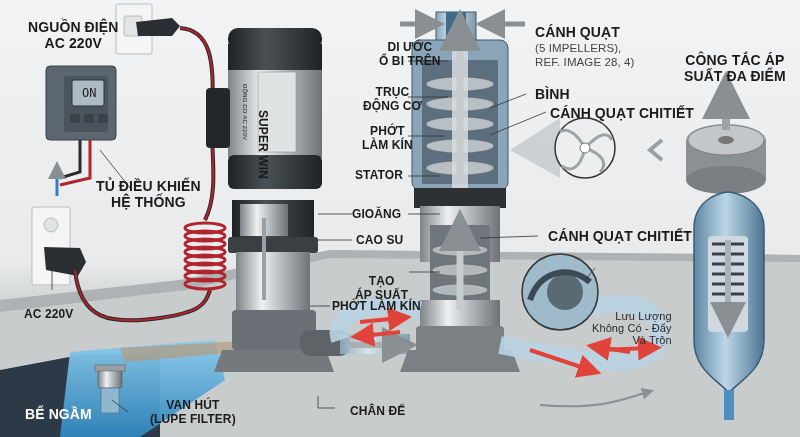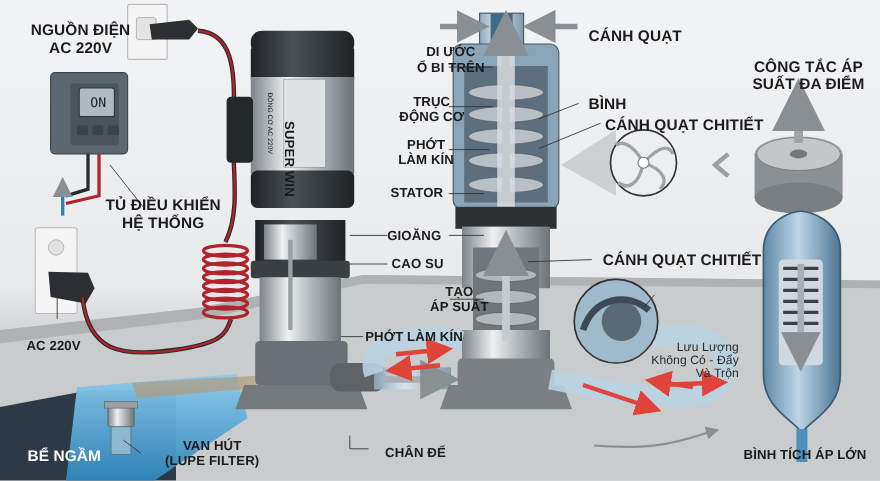--- a/index.html
+++ b/index.html
@@ -227,38 +227,39 @@
   <div class="lbl big white" style="left:25px;top:406px;">BỂ NGẦM</div>
   <div class="lbl c" style="left:150px;top:398px;white-space:pre;">VAN HÚT
 (LUPE FILTER)</div>
 
   <div class="lbl" style="left:270px;top:110px;transform:rotate(90deg);transform-origin:left top;font-size:12px;">SUPER WIN</div>
   <div class="lbl" style="left:252px;top:84px;transform:rotate(90deg);transform-origin:left top;font-size:6px;font-weight:normal;">ĐỘNG CƠ AC 220V</div>
   <div class="lbl" style="left:82px;top:86px;font-size:12px;font-weight:normal;color:#222;font-family:'DejaVu Sans Mono',monospace;">ON</div>
 
   <div class="lbl" style="left:352px;top:207px;">GIOĂNG</div>
   <div class="lbl" style="left:356px;top:233px;">CAO SU</div>
-  <div class="lbl c" style="left:355px;top:258px;white-space:pre;margin-left:36px;">TẠO
+  <div class="lbl c" style="left:355px;top:274px;white-space:pre;">TẠO
 ÁP SUẤT</div>
   <div class="lbl" style="left:332px;top:299px;">PHỚT LÀM KÍN</div>
   <div class="lbl" style="left:350px;top:404px;">CHÂN ĐẾ</div>
 
   <div class="lbl c" style="left:340px;top:40px;white-space:pre;margin-left:39px;">DI ƯỚC
 Ổ BI TRÊN</div>
   <div class="lbl c" style="left:363px;top:85px;white-space:pre;">TRỤC
 ĐỘNG CƠ</div>
   <div class="lbl c" style="left:362px;top:124px;white-space:pre;">PHỚT
 LÀM KÍN</div>
   <div class="lbl" style="left:355px;top:168px;">STATOR</div>
 
   <div class="lbl big" style="left:535px;top:24px;">CÁNH QUẠT</div>
+  <div class="lbl thin" style="left:535px;top:41px;white-space:pre;">(5 IMPELLERS),
+REF. IMAGE 28, 4)</div>
   <div class="lbl big" style="left:535px;top:86px;">BÌNH</div>
   <div class="lbl big" style="left:550px;top:105px;">CÁNH QUẠT CHITIẾT</div>
   <div class="lbl big" style="left:548px;top:228px;">CÁNH QUẠT CHITIẾT</div>
 
   <div class="lbl big c" style="left:684px;top:52px;white-space:pre;">CÔNG TẮC ÁP
 SUẤT ĐA ĐIỂM</div>
   <div class="lbl sm" style="left:592px;top:310px;white-space:pre;">Lưu Lượng
 Không Có - Đẩy
 Và Trộn</div>
-  <div class="lbl" style="left:676px;top:406px;">BÌNH TÍCH ÁP LỚN</div>
 
 </div>
 
 </body></html>

